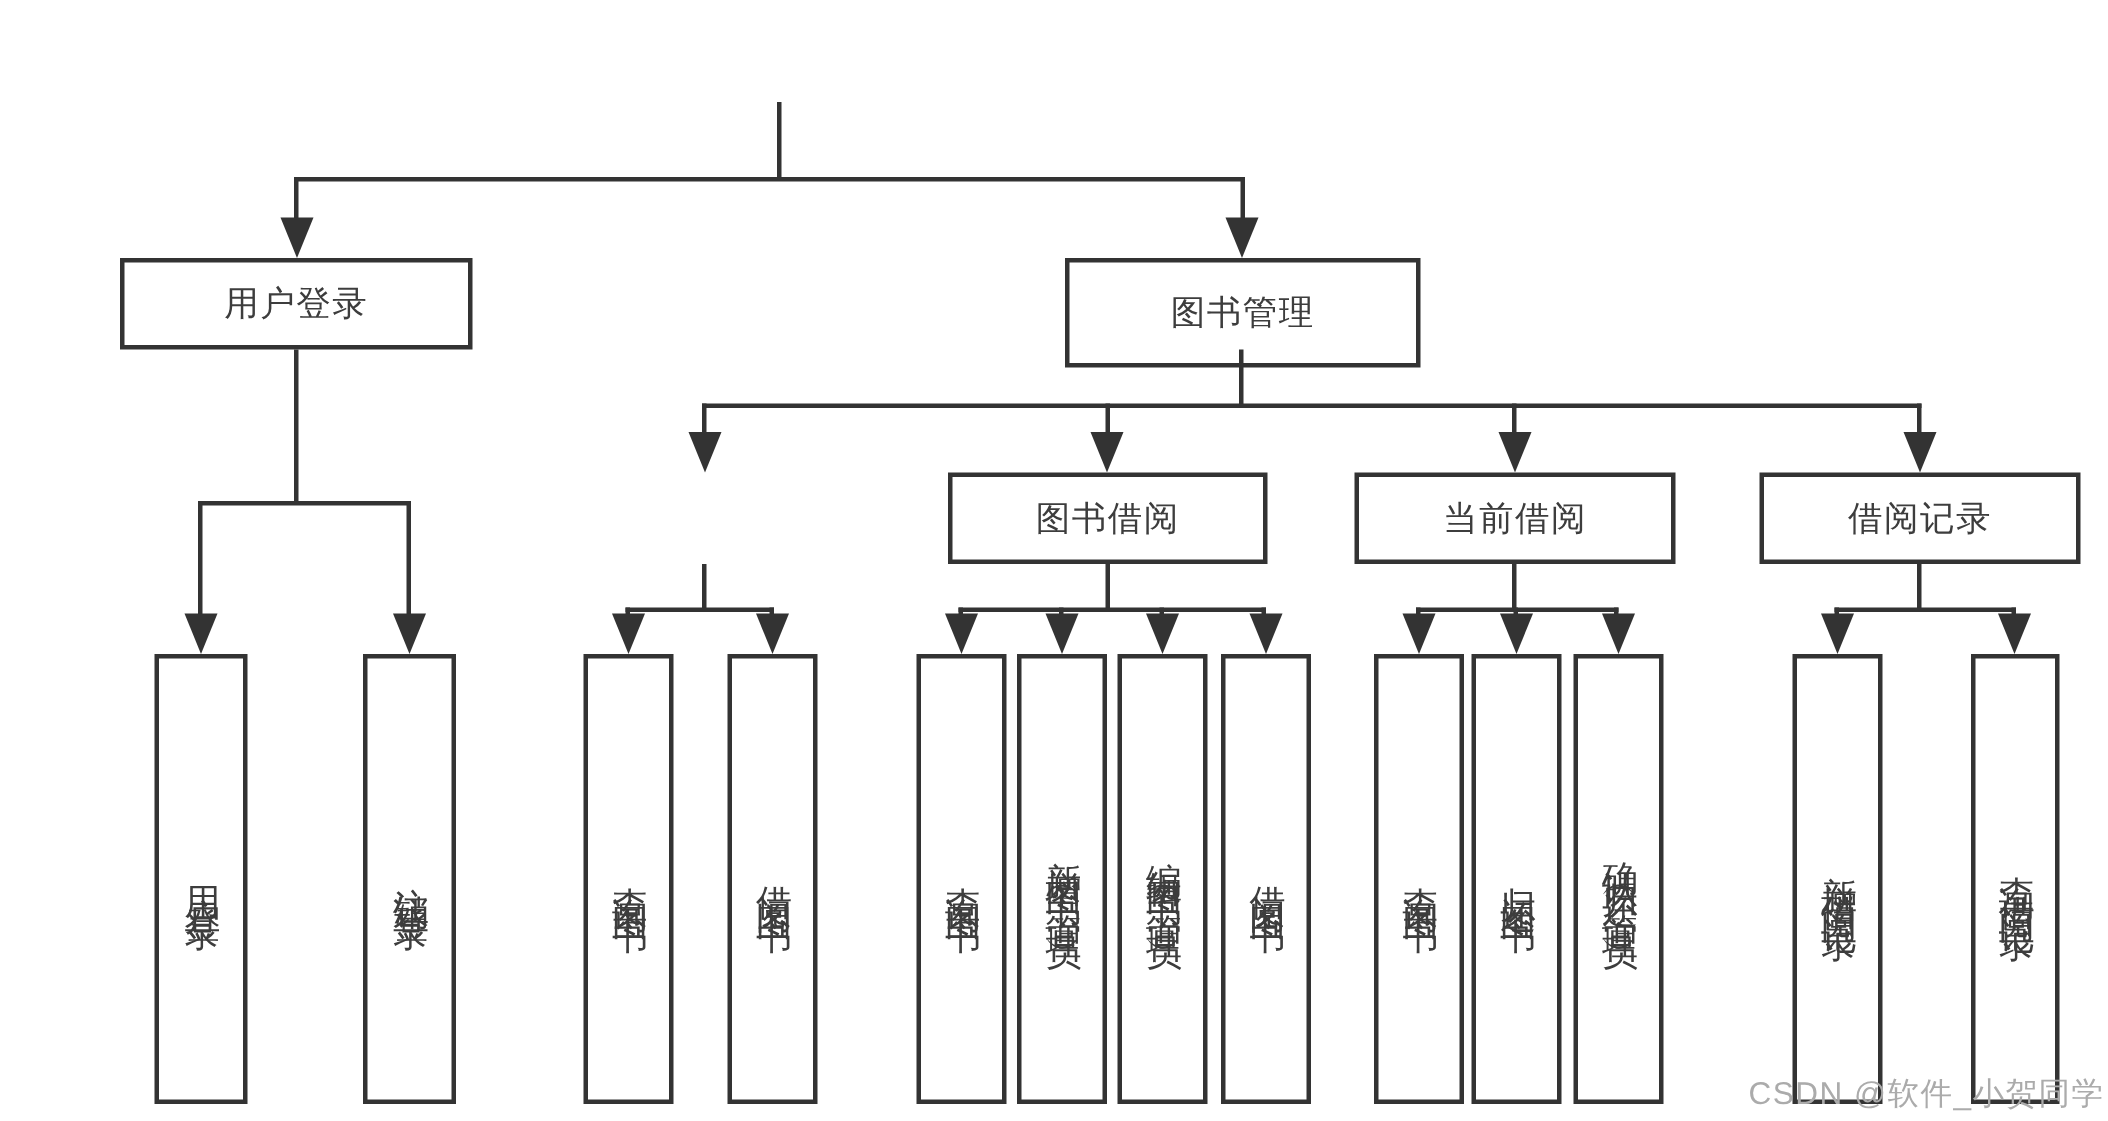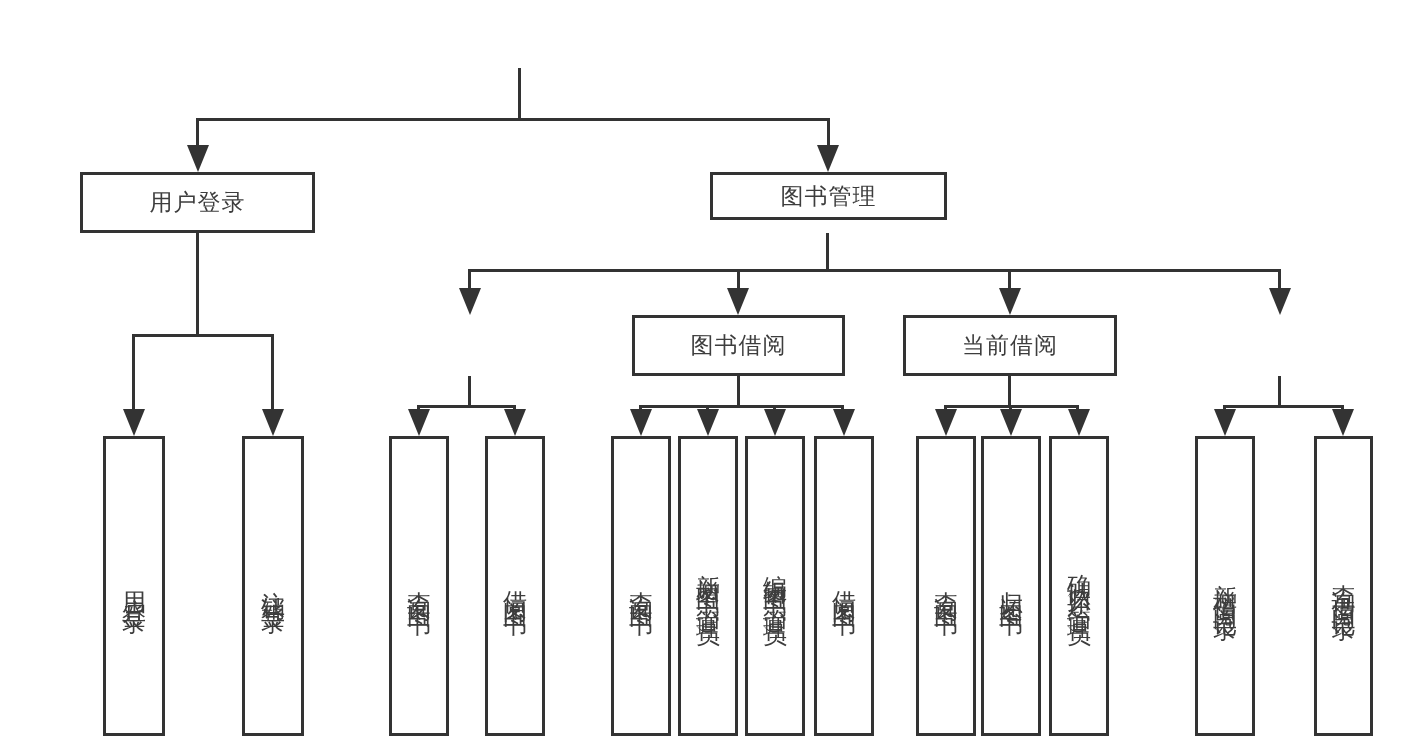--- a/index.html
+++ b/index.html
@@ -59,21 +59,21 @@
   <div class="vl" style="left:518px;top:68px;height:52px"></div>
   <div class="hl" style="left:196px;top:118px;width:634px"></div>
   <div class="vl" style="left:196px;top:118px;height:30px"></div>
   <div class="vl" style="left:827px;top:118px;height:30px"></div>
   <div class="arr" style="left:187px;top:145px"></div>
   <div class="arr" style="left:817px;top:145px"></div>
 
   <div class="box hbox" style="left:80px;top:172px;width:235px;height:61px">
     <span>用户登录</span>
   </div>
-  <div class="box hbox" style="left:710px;top:172px;width:237px;height:48px">
+  <div class="box hbox" style="left:710px;top:172px;width:237px;height:73px">
     <span>图书管理</span>
   </div>
 
   <div class="vl" style="left:196px;top:233px;height:103px"></div>
   <div class="hl" style="left:132px;top:334px;width:142px"></div>
   <div class="vl" style="left:132px;top:334px;height:78px"></div>
   <div class="vl" style="left:271px;top:334px;height:78px"></div>
   <div class="arr" style="left:123px;top:409px"></div>
   <div class="arr" style="left:262px;top:409px"></div>
 
@@ -86,20 +86,23 @@
   <div class="arr" style="left:459px;top:288px"></div>
   <div class="arr" style="left:727px;top:288px"></div>
   <div class="arr" style="left:999px;top:288px"></div>
   <div class="arr" style="left:1269px;top:288px"></div>
 
   <div class="box hbox" style="left:632px;top:315px;width:213px;height:61px">
     <span>图书借阅</span>
   </div>
   <div class="box hbox" style="left:903px;top:315px;width:214px;height:61px">
     <span>当前借阅</span>
+  </div>
+  <div class="box hbox" style="left:1173px;top:315px;width:214px;height:61px">
+    <span>借阅记录</span>
   </div>
 
   <div class="vl" style="left:468px;top:376px;height:32px"></div>
   <div class="hl" style="left:417px;top:405px;width:99px"></div>
   <div class="vl" style="left:417px;top:405px;height:10px"></div>
   <div class="vl" style="left:513px;top:405px;height:10px"></div>
   <div class="arr" style="left:408px;top:409px"></div>
   <div class="arr" style="left:504px;top:409px"></div>
 
   <div class="vl" style="left:737px;top:376px;height:32px"></div>
@@ -166,14 +169,15 @@
     <span class="vtxt">确认归还（管理员）</span>
   </div>
 
   <div class="box vbox" style="left:1195px;top:436px;width:60px;height:300px">
     <span class="vtxt">新增借阅记录</span>
   </div>
   <div class="box vbox" style="left:1314px;top:436px;width:59px;height:300px">
     <span class="vtxt">查询借阅记录</span>
   </div>
 
+  <div class="watermark">CSDN @软件_小贺同学</div>
 
 </div>
 
 </body></html>

